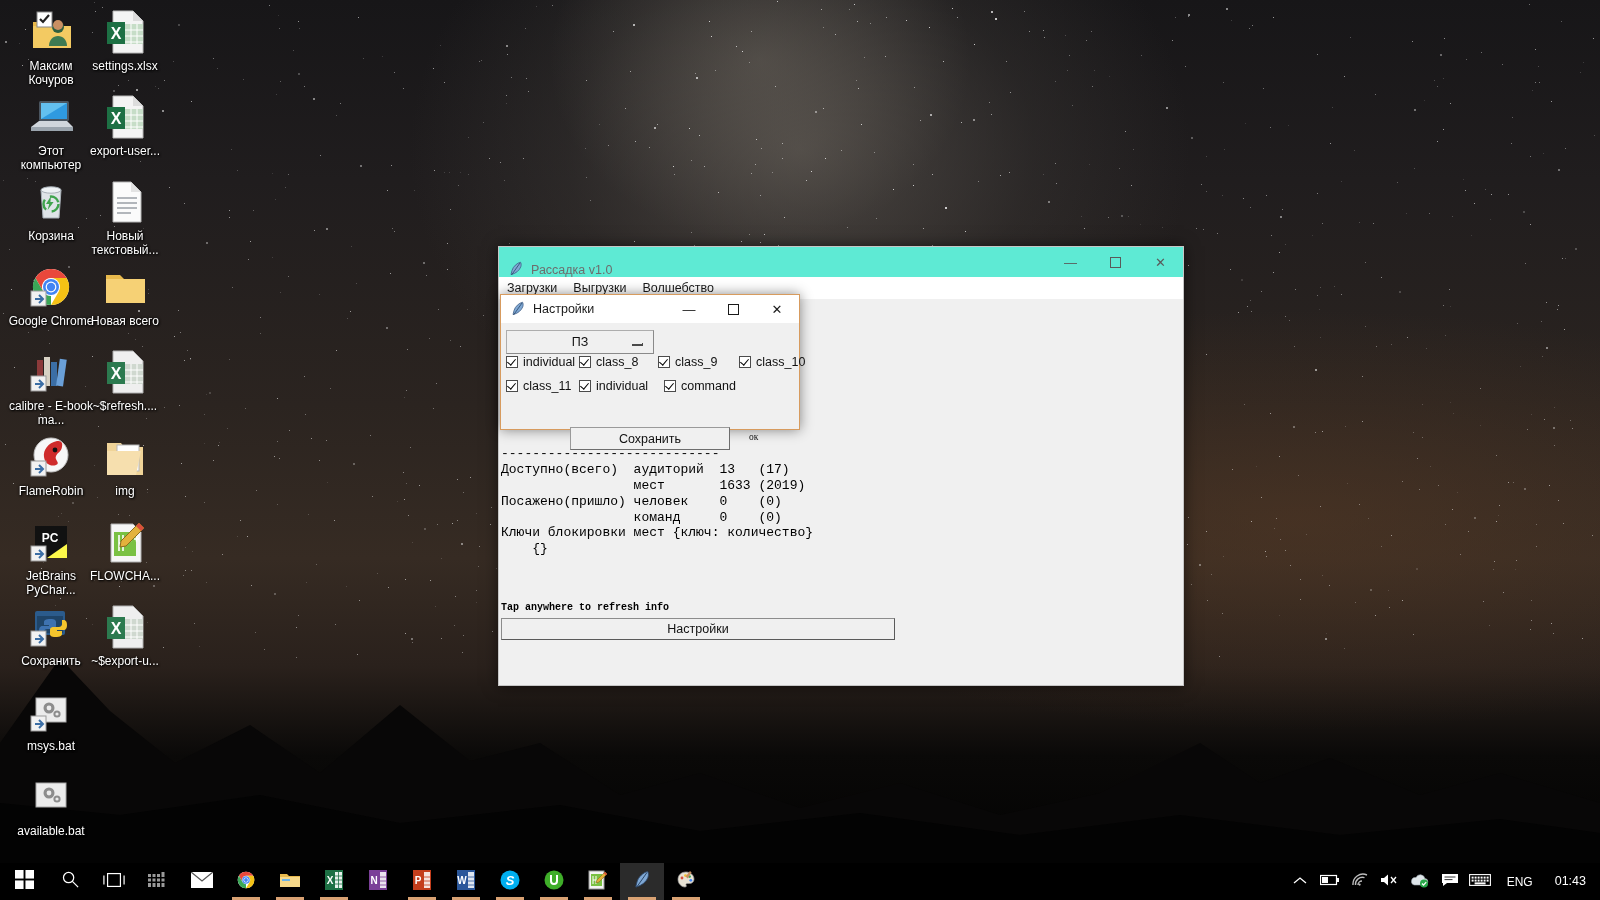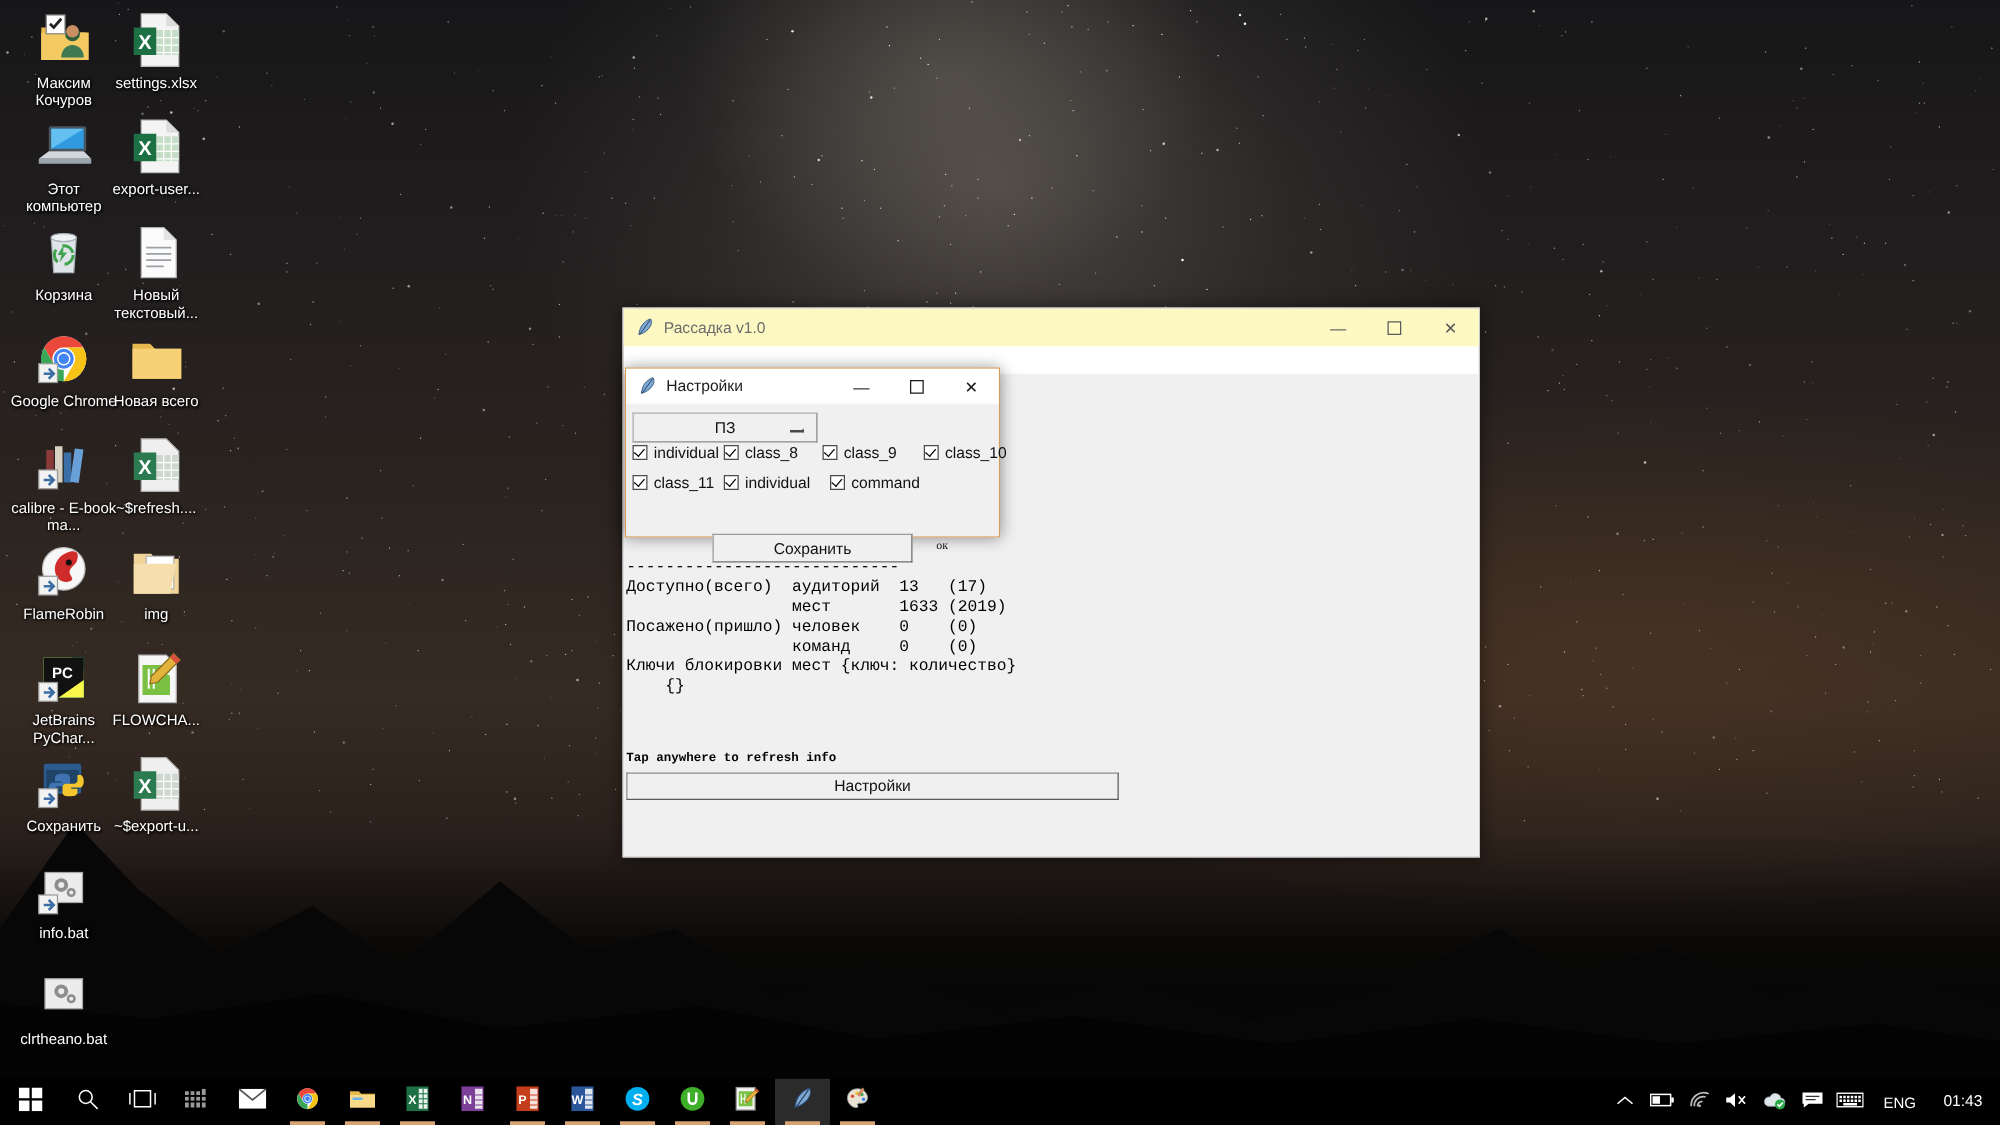--- a/index.html
+++ b/index.html
@@ -77,22 +77,22 @@
 
   
   #mainwin {
     position: absolute; left: 498px; top: 246px;
     width: 686px; height: 440px;
     background: #ffffff;
     border: 1px solid #c6c6c6;
     box-shadow: 0 0 14px rgba(0,0,0,0.55);
   }
   #mainwin .titlebar {
-    height: 30px; background: #fef9c3;
-    display: flex; align-items: center;
+    height: 30px; background: #5eead4;
+    display: flex; align-items: flex-end;
     font-size: 12.5px; color: #6d6d6d;
     position: relative;
   }
   #mainwin .titlebar .tb-title { margin-left: 8px; }
   .feather { width: 14px; height: 16px; margin-left: 10px; }
   .wbtns { position: absolute; right: 0; top: 0; display: flex; }
   .wbtn {
     width: 45px; height: 30px; display: flex;
     align-items: center; justify-content: center;
     color: #5a5a5a; font-size: 13px;
@@ -1289,53 +1289,58 @@
             <rect x="9" y="10" width="30" height="24" fill="#ececec" stroke="#a8a8a8"></rect>
             <g fill="#8d8d8d">
               <circle cx="22" cy="20" r="5.5"></circle>
               <circle cx="30" cy="26" r="3.6"></circle>
             </g>
             <circle cx="22" cy="20" r="2.4" fill="#ececec"></circle>
             <circle cx="30" cy="26" r="1.6" fill="#ececec"></circle>
             <rect x="4" y="28" width="15" height="15" fill="#f2f2f2" stroke="#9a9a9a"></rect>
             <path d="M8 36h7M12 32l4 4-4 4" stroke="#3b6ea5" stroke-width="2" fill="none"></path>
           </svg></div>
-        <div class="lbl">info.bat</div>
+        <div class="lbl">msys.bat</div>
       </div>
       <div class="dicon" style="left: 8px; top: 773px;">
         <div class="glyph"><svg viewBox="0 0 48 48">
             <rect x="9" y="10" width="30" height="24" fill="#ececec" stroke="#a8a8a8"></rect>
             <g fill="#8d8d8d">
               <circle cx="22" cy="20" r="5.5"></circle>
               <circle cx="30" cy="26" r="3.6"></circle>
             </g>
             <circle cx="22" cy="20" r="2.4" fill="#ececec"></circle>
             <circle cx="30" cy="26" r="1.6" fill="#ececec"></circle>
           </svg></div>
-        <div class="lbl">clrtheano.bat</div>
+        <div class="lbl">available.bat</div>
       </div>
     </div>
 </div>
 
 <div id="mainwin">
   <div class="titlebar">
     <svg class="feather" viewBox="0 0 14 16">
       <path d="M11.5 1.2 C8 2 4 5.6 3 9.5 L2 13.5 L3.3 13.2 C6.5 12.4 10.5 9.5 11.8 5.8 C12.4 4 12.2 2.2 11.5 1.2 Z" fill="#7fa8d4" stroke="#33527a" stroke-width="0.7"></path>
       <path d="M11 2 L2.6 13.9" stroke="#2b4668" stroke-width="0.8" fill="none"></path>
     </svg>
     <span class="tb-title">Рассадка v1.0</span>
     <div class="wbtns">
       <div class="wbtn">—</div>
       <div class="wbtn">
         <span style="display:inline-block;width:11px;height:11px;border:1px solid #5a5a5a;"></span>
       </div>
       <div class="wbtn">✕</div>
     </div>
   </div>
 
+  <div class="menubar">
+    <div class="mi">Загрузки</div>
+    <div class="mi">Выгрузки</div>
+    <div class="mi">Волшебство</div>
+  </div>
 
   <div class="body">
     <pre id="infotext">                      2016 05:42PM
 
 
                       рассаженными
                               0)
                               0)
                               0)
 

